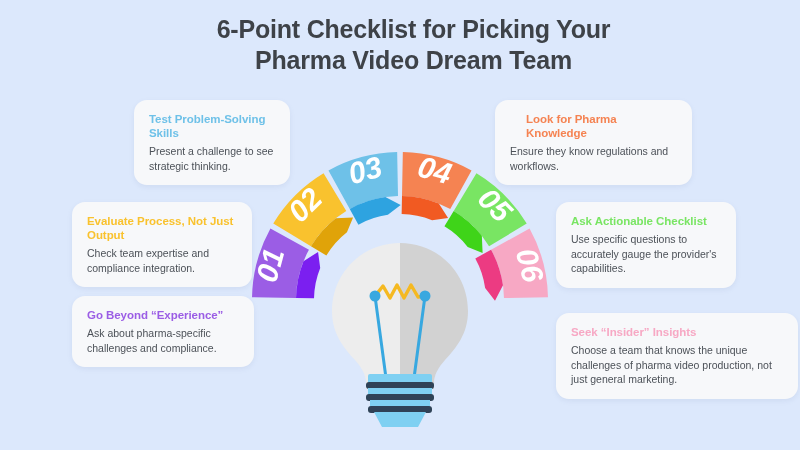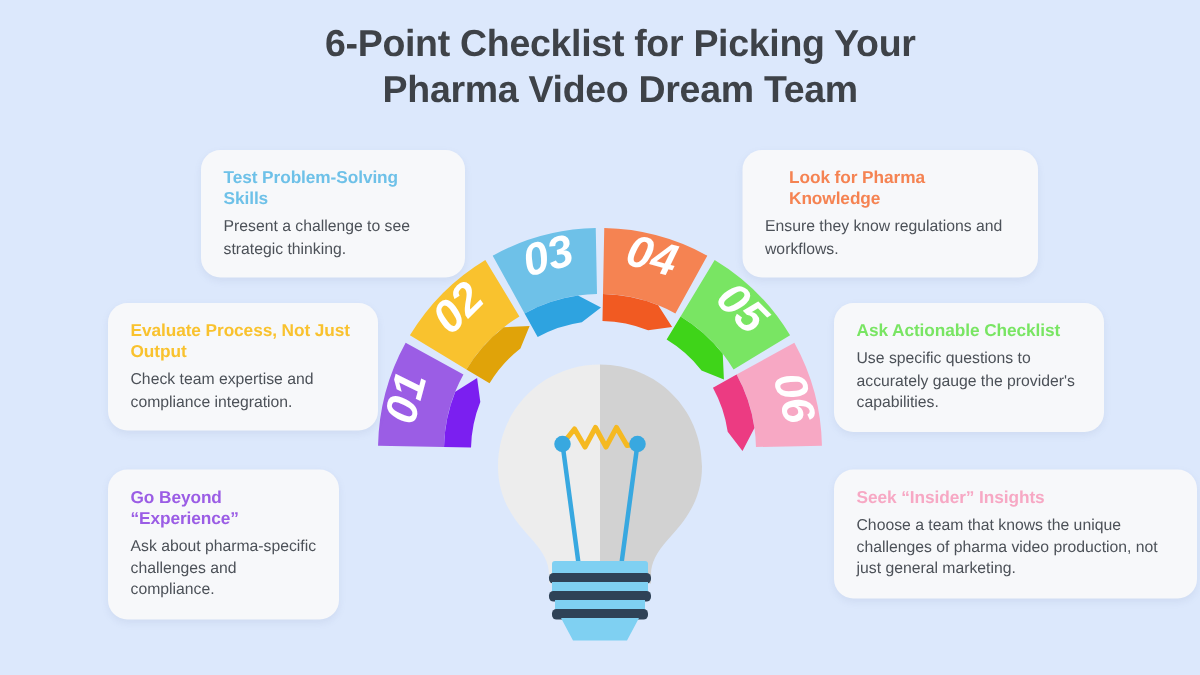--- a/index.html
+++ b/index.html
@@ -29,25 +29,25 @@
     box-shadow:0 2px 5px rgba(120,140,175,.13);
   }
   .card-title {
     font-size:11.5px; font-weight:bold; line-height:14px;
     margin-bottom:4px; letter-spacing:-0.05px;
   }
   .card-body {
     font-size:10.5px; line-height:14.5px; color:#4c5158;
   }
 
-  #card-03 { left:134px; top:100px; width:176px; }
+  #card-03 { left:134px; top:100px; width:156px; }
   #card-04 { left:495px; top:100px; width:197px; }
   #card-02 { left:72px;  top:202px; width:180px; }
   #card-05 { left:556px; top:202px; width:180px; }
-  #card-01 { left:72px;  top:313px; width:154px; }
+  #card-01 { left:72px;  top:296px; width:182px; }
   #card-06 { left:556px; top:313px; width:242px; }
 
   
   #wheel { position:absolute; left:0; top:0; width:800px; height:450px; }
   .seg-num {
     fill:#ffffff;
     font-family:"Liberation Sans", sans-serif;
     font-size:30px; font-weight:bold;
     font-style:italic;
     text-anchor:middle;

